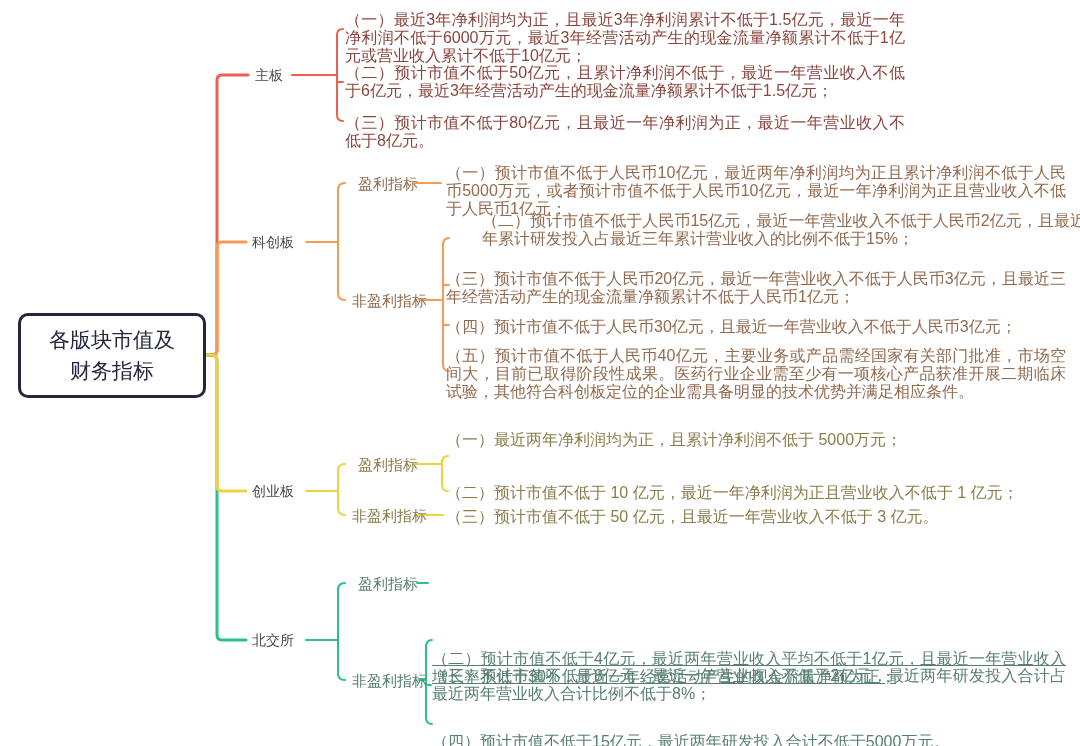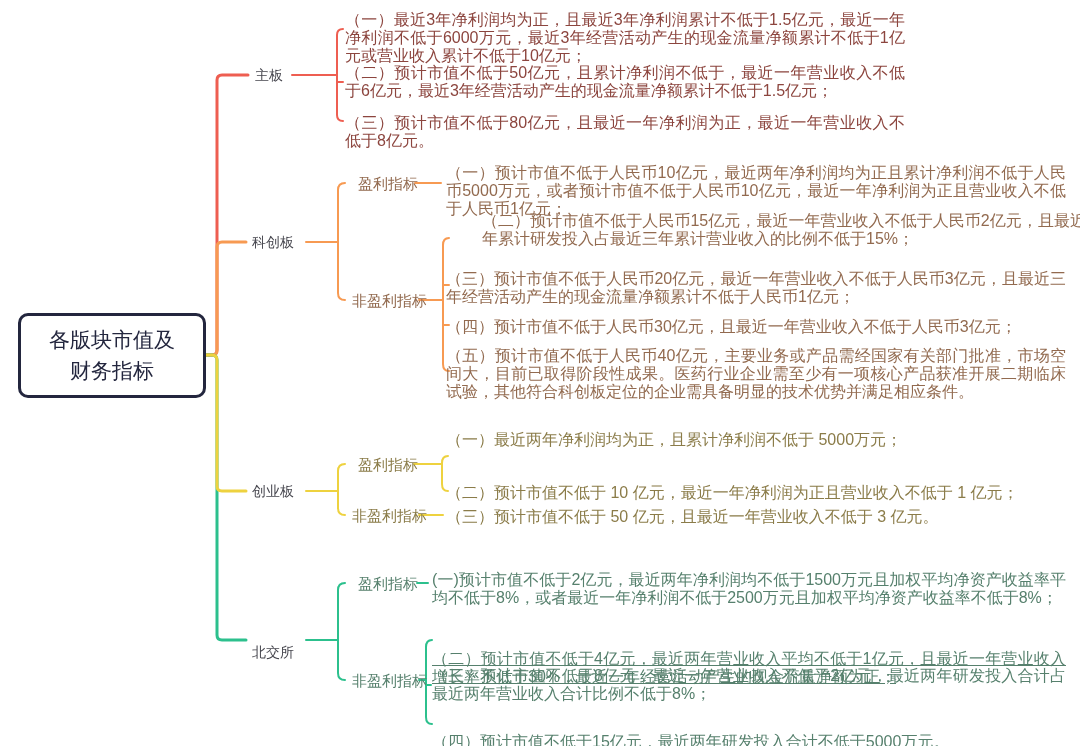--- a/index.html
+++ b/index.html
@@ -59,21 +59,21 @@
     <path class="branchline c-green" d="M417 583 H428"></path>
     <path class="branchline c-green" d="M419 680 H426 M432 640 Q426 640 426 647 V717 Q426 724 432 724 M426 685 H431"></path>
   </svg>
 
   <div class="root-node">各版块市值及
 财务指标</div>
 
   <div class="topic" style="left:255px;top:66px;">主板</div>
   <div class="topic" style="left:252px;top:233px;">科创板</div>
   <div class="topic" style="left:252px;top:482px;">创业板</div>
-  <div class="topic" style="left:252px;top:631px;margin-top:12px;">北交所</div>
+  <div class="topic" style="left:252px;top:631px;">北交所</div>
 
   <div class="sub tx-k" style="left:358px;top:177px;">盈利指标</div>
   <div class="sub tx-k" style="left:352px;top:294px;">非盈利指标</div>
   <div class="sub tx-c" style="left:358px;top:458px;">盈利指标</div>
   <div class="sub tx-c" style="left:352px;top:509px;">非盈利指标</div>
   <div class="sub tx-b" style="left:358px;top:577px;">盈利指标</div>
   <div class="sub tx-b" style="left:352px;top:674px;">非盈利指标</div>
 
   <div class="item it-m tx-m" style="top:11px;">（一）最近3年净利润均为正，且最近3年净利润累计不低于1.5亿元，最近一年净利润不低于6000万元，最近3年经营活动产生的现金流量净额累计不低于1亿元或营业收入累计不低于10亿元；</div>
   <div class="item it-m tx-m" style="top:64px;">（二）预计市值不低于50亿元，且累计净利润不低于，最近一年营业收入不低于6亿元，最近3年经营活动产生的现金流量净额累计不低于1.5亿元；</div>
@@ -82,18 +82,17 @@
   <div class="item it-k tx-k" style="top:164px;">（一）预计市值不低于人民币10亿元，最近两年净利润均为正且累计净利润不低于人民币5000万元，或者预计市值不低于人民币10亿元，最近一年净利润为正且营业收入不低于人民币1亿元；</div>
   <div class="item it-k tx-k" style="top:212px;margin-left:36px;">（二）预计市值不低于人民币15亿元，最近一年营业收入不低于人民币2亿元，且最近三年累计研发投入占最近三年累计营业收入的比例不低于15%；</div>
   <div class="item it-k tx-k" style="top:270px;">（三）预计市值不低于人民币20亿元，最近一年营业收入不低于人民币3亿元，且最近三年经营活动产生的现金流量净额累计不低于人民币1亿元；</div>
   <div class="item it-k tx-k" style="top:318px;">（四）预计市值不低于人民币30亿元，且最近一年营业收入不低于人民币3亿元；</div>
   <div class="item it-k tx-k" style="top:347px;">（五）预计市值不低于人民币40亿元，主要业务或产品需经国家有关部门批准，市场空间大，目前已取得阶段性成果。医药行业企业需至少有一项核心产品获准开展二期临床试验，其他符合科创板定位的企业需具备明显的技术优势并满足相应条件。</div>
 
   <div class="item it-c tx-c" style="top:431px;">（一）最近两年净利润均为正，且累计净利润不低于 5000万元；</div>
   <div class="item it-c tx-c" style="top:484px;">（二）预计市值不低于 10 亿元，最近一年净利润为正且营业收入不低于 1 亿元；</div>
   <div class="item it-c tx-c" style="top:508px;">（三）预计市值不低于 50 亿元，且最近一年营业收入不低于 3 亿元。</div>
 
-  <div class="item it-b tx-b" style="top:571px;">(一)预计市值不低于2亿元，最近两年净利润均不低于1500万元且加权平均净资产收益率平均不低于8%，或者最近一年净利润不低于2500万元且加权平均净资产收益率不低于8%；</div>
   <div class="item it-b tx-b" style="top:650px;text-decoration:underline;">（二）预计市值不低于4亿元，最近两年营业收入平均不低于1亿元，且最近一年营业收入增长率不低于30%，最近一年经营活动产生的现金流量净额为正；</div>
   <div class="item it-b tx-b" style="top:667px;">（三）预计市值不低于8亿元，最近一年营业收入不低于2亿元，最近两年研发投入合计占最近两年营业收入合计比例不低于8%；</div>
   <div class="item it-b tx-b" style="top:733px;">（四）预计市值不低于15亿元，最近两年研发投入合计不低于5000万元。</div>
 
 </div>
 
 </body></html>

